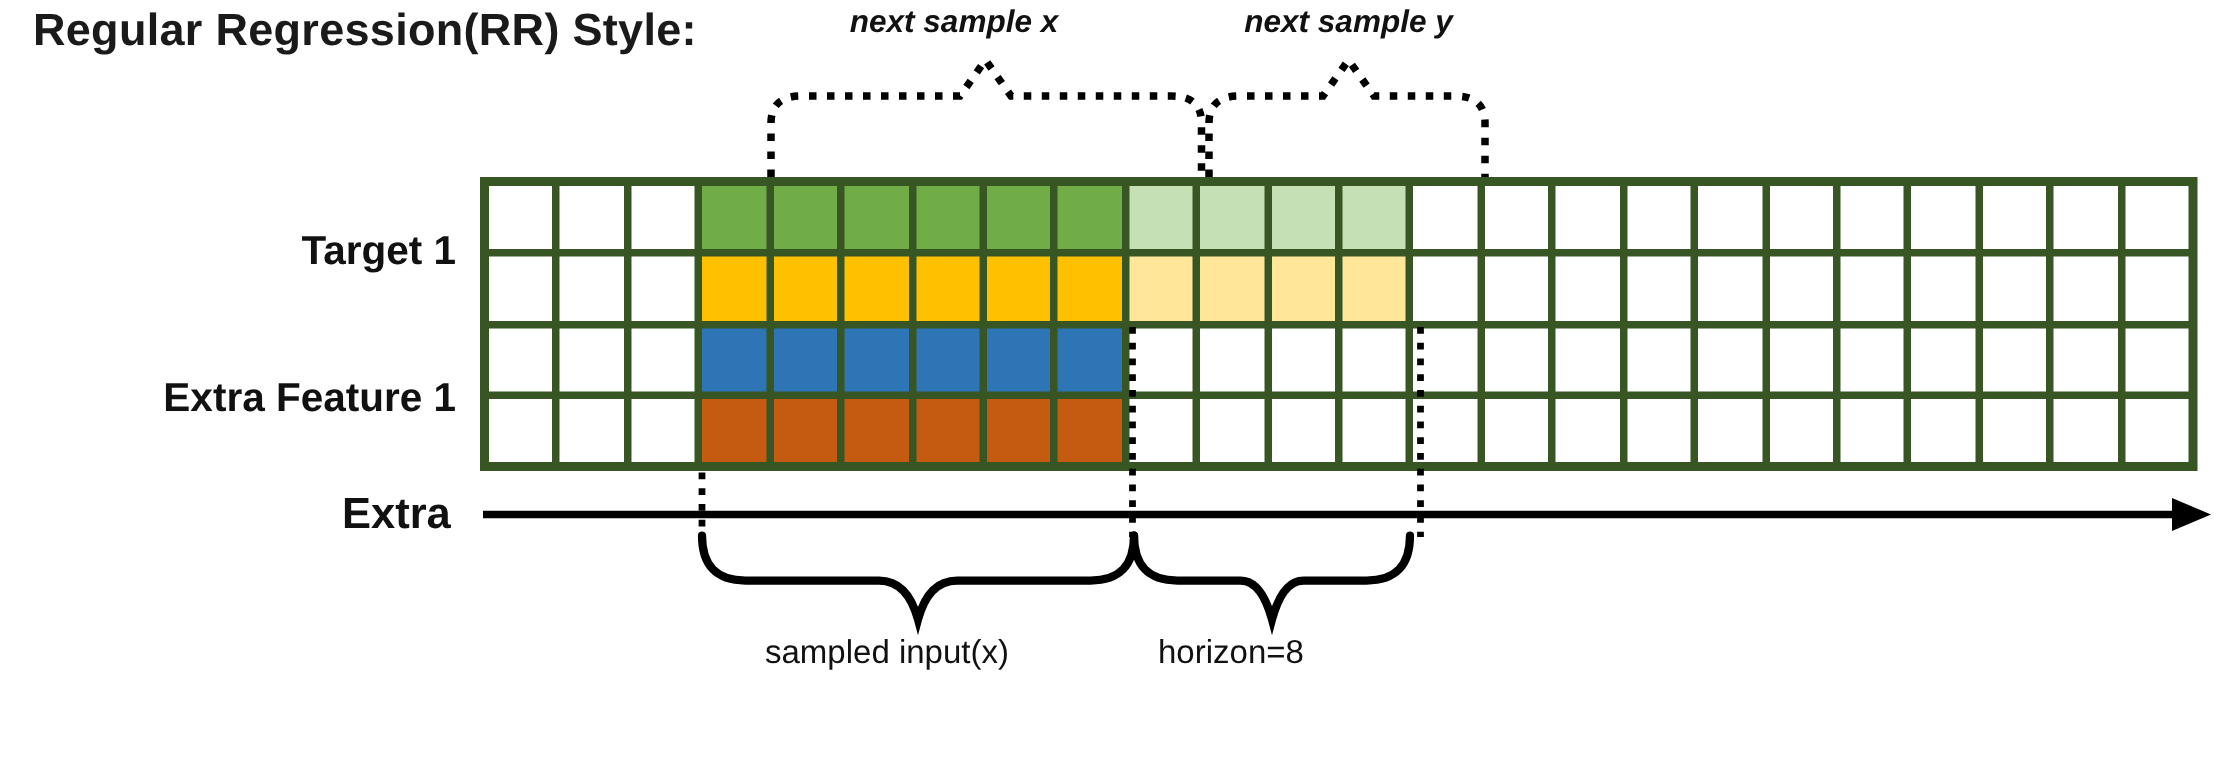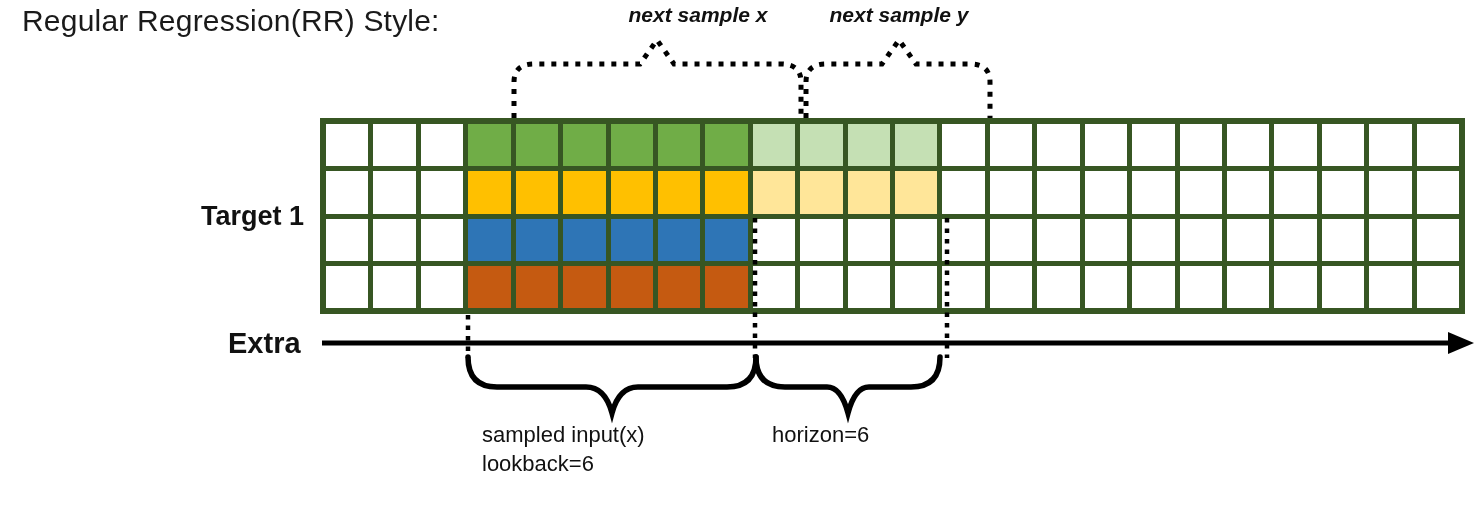--- a/index.html
+++ b/index.html
@@ -3,32 +3,32 @@
 <meta charset="utf-8">
 <style>
   * { margin: 0; padding: 0; box-sizing: border-box; }
   html, body { width: 1476px; height: 516px; background: #ffffff; overflow: hidden; }
   body { font-family: "Liberation Sans", sans-serif; color: #111111; position: relative; }
 
   .abs { position: absolute; }
 
   #title {
     left: 22px; top: 4px;
-    font-size: 30px; font-weight: normal; color: #1a1a1a;
+    font-size: 30px; font-weight: bold; color: #1a1a1a;
     letter-spacing: 0.2px;
     white-space: nowrap;
   }
 
   .next-label {
     top: 3px;
     font-size: 21px; font-weight: bold; font-style: italic;
     white-space: nowrap;
     transform: translateX(-50%);
   }
-  #next-x { left: 698px; }
+  #next-x { left: 636px; }
   #next-y { left: 899px; }
 
   
   #row-labels {
     left: 0; top: 118px; width: 312px; height: 196px;
     display: flex; flex-direction: column;
   }
   .row-label {
     flex: 1; display: flex; align-items: center; justify-content: flex-end;
     font-size: 27px; font-weight: bold; color: #111111;
@@ -50,33 +50,34 @@
     font-size: 29px; font-weight: bold; white-space: nowrap;
   }
 
   #overlay { left: 0; top: 0; width: 1476px; height: 516px; pointer-events: none; }
 
   .note-block {
     top: 420px;
     font-size: 22px; line-height: 29px; color: #111111;
     white-space: nowrap;
   }
-  #input-note  { left: 482px; }
+  #input-note  { left: 510px; }
   #output-note { left: 772px; }
 </style>
 </head>
 <body>
 
 <div class="abs" id="title">Regular Regression(RR) Style:</div>
 
 <div class="abs next-label" id="next-x">next sample x</div>
 <div class="abs next-label" id="next-y">next sample y</div>
 
 <div class="abs" id="row-labels">
   <div class="row-label">Target 1</div>
+  <div class="row-label">Extra Feature 1</div>
 </div>
 
 <div class="abs" id="sample-grid" style="background: rgb(55, 86, 35); grid-template-columns: repeat(24, 1fr);">
     <div class="cell" style="background: rgb(255, 255, 255);"></div>
     <div class="cell" style="background: rgb(255, 255, 255);"></div>
     <div class="cell" style="background: rgb(255, 255, 255);"></div>
     <div class="cell" style="background: rgb(112, 173, 71);"></div>
     <div class="cell" style="background: rgb(112, 173, 71);"></div>
     <div class="cell" style="background: rgb(112, 173, 71);"></div>
     <div class="cell" style="background: rgb(112, 173, 71);"></div>
@@ -186,18 +187,17 @@
   <line x1="755" y1="218" x2="755" y2="358" stroke="#000000" stroke-width="4.5" stroke-dasharray="4.5 6"></line>
   <line x1="947" y1="218" x2="947" y2="358" stroke="#000000" stroke-width="4.5" stroke-dasharray="4.5 6"></line>
 
   <path d="M 468 357 Q 468 387 497 387 L 586 387 Q 605 387 612 413 Q 619 387 638 387 L 727 387 Q 756 387 756 357" fill="none" stroke="#000000" stroke-width="5.5" stroke-linecap="round"></path>
 
   <path d="M 756 357 Q 756 387 785 387 L 827 387 Q 841 387 848 413 Q 855 387 869 387 L 911 387 Q 940 387 940 357" fill="none" stroke="#000000" stroke-width="5.5" stroke-linecap="round"></path>
 </svg>
 
 <div class="abs note-block" id="input-note">
   <div>sampled input(x)</div>
-  <div>lookback=6</div>
 </div>
 
 <div class="abs note-block" id="output-note">
-  <div>horizon=6</div>
+  <div>horizon=8</div>
 </div>
 
 </body></html>

